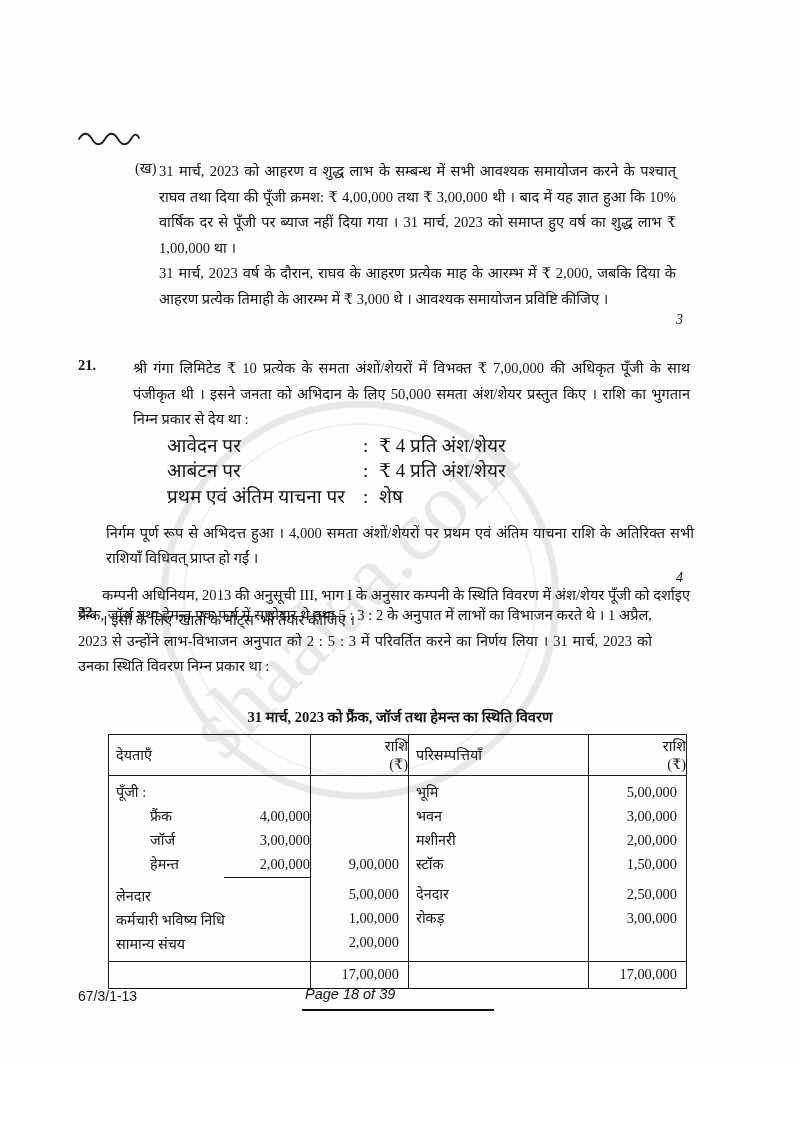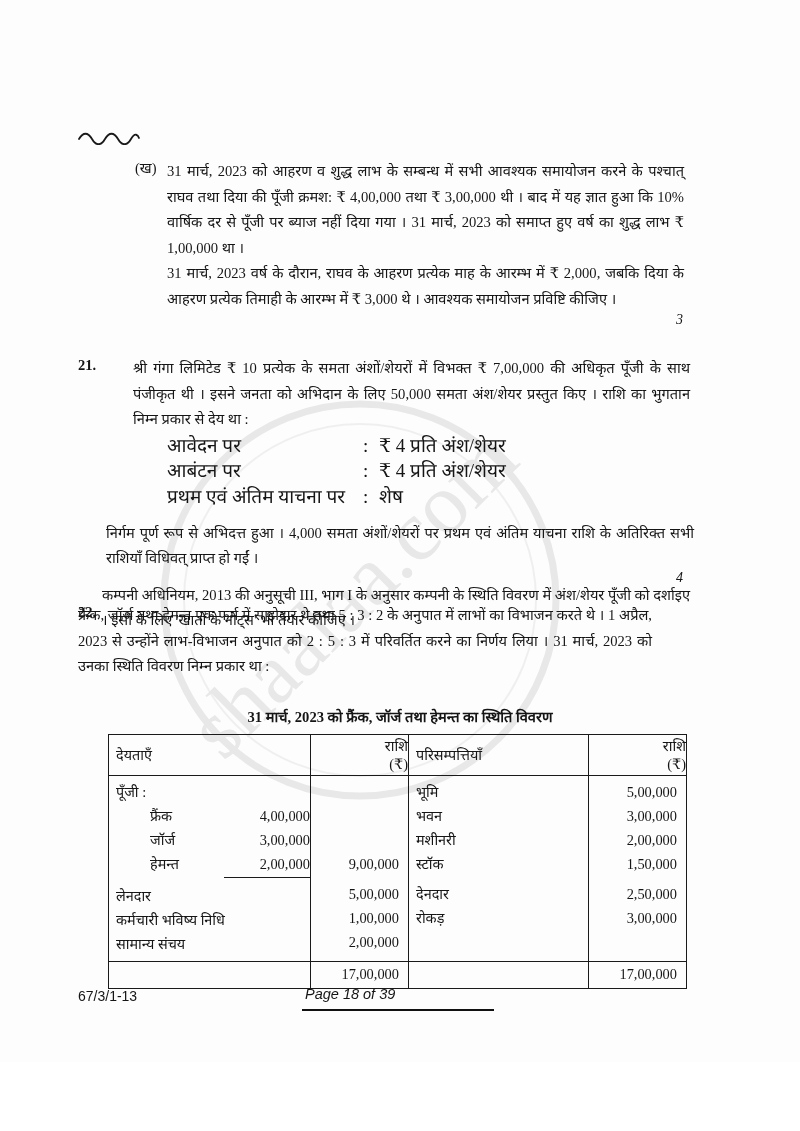--- a/index.html
+++ b/index.html
@@ -194,21 +194,21 @@
     <div id="content">
 
       <div class="squiggle">
         <svg viewBox="0 0 62 14" xmlns="http://www.w3.org/2000/svg">
           <path d="M1 8 C5 1, 10 1, 14 8 S23 15, 27 8 S36 1, 40 8 S49 15, 53 8 S60 4, 61 7" fill="none" stroke="#1a1a1a" stroke-width="1.8" stroke-linecap="round"></path>
         </svg>
       </div>
 
       <div class="qblock" style="left:135px; top:159px; width:555px;">
         <div class="qlabel" style="left:0; top:2px;">(ख)</div>
-        <div class="qbody" style="margin-left:32px; width:517px;">
+        <div class="qbody" style="margin-left:24px; width:517px;">
           <p>31 मार्च, 2023 को आहरण व शुद्ध लाभ के सम्बन्ध में सभी आवश्यक समायोजन करने के पश्चात् राघव तथा दिया की पूँजी क्रमश: ₹ 4,00,000 तथा ₹ 3,00,000 थी । बाद में यह ज्ञात हुआ कि 10% वार्षिक दर से पूँजी पर ब्याज नहीं दिया गया । 31 मार्च, 2023 को समाप्त हुए वर्ष का शुद्ध लाभ ₹ 1,00,000 था ।</p>
           <p>31 मार्च, 2023 वर्ष के दौरान, राघव के आहरण प्रत्येक माह के आरम्भ में ₹ 2,000, जबकि दिया के आहरण प्रत्येक तिमाही के आरम्भ में ₹ 3,000 थे । आवश्यक समायोजन प्रविष्टि कीजिए ।</p>
         </div>
       </div>
       <div class="marks" style="left:676px; top:312px;">3</div>
 
       <div class="qblock" style="left:78px; top:356px; width:612px;">
         <div class="qnum" style="left:0; top:2px;">21.</div>
         <div style="margin-left:55px; width:557px;">
           <div class="qbody">श्री गंगा लिमिटेड ₹ 10 प्रत्येक के समता अंशों/शेयरों में विभक्त ₹ 7,00,000 की अधिकृत पूँजी के साथ पंजीकृत थी । इसने जनता को अभिदान के लिए 50,000 समता अंश/शेयर प्रस्तुत किए । राशि का भुगतान निम्न प्रकार से देय था :</div>

